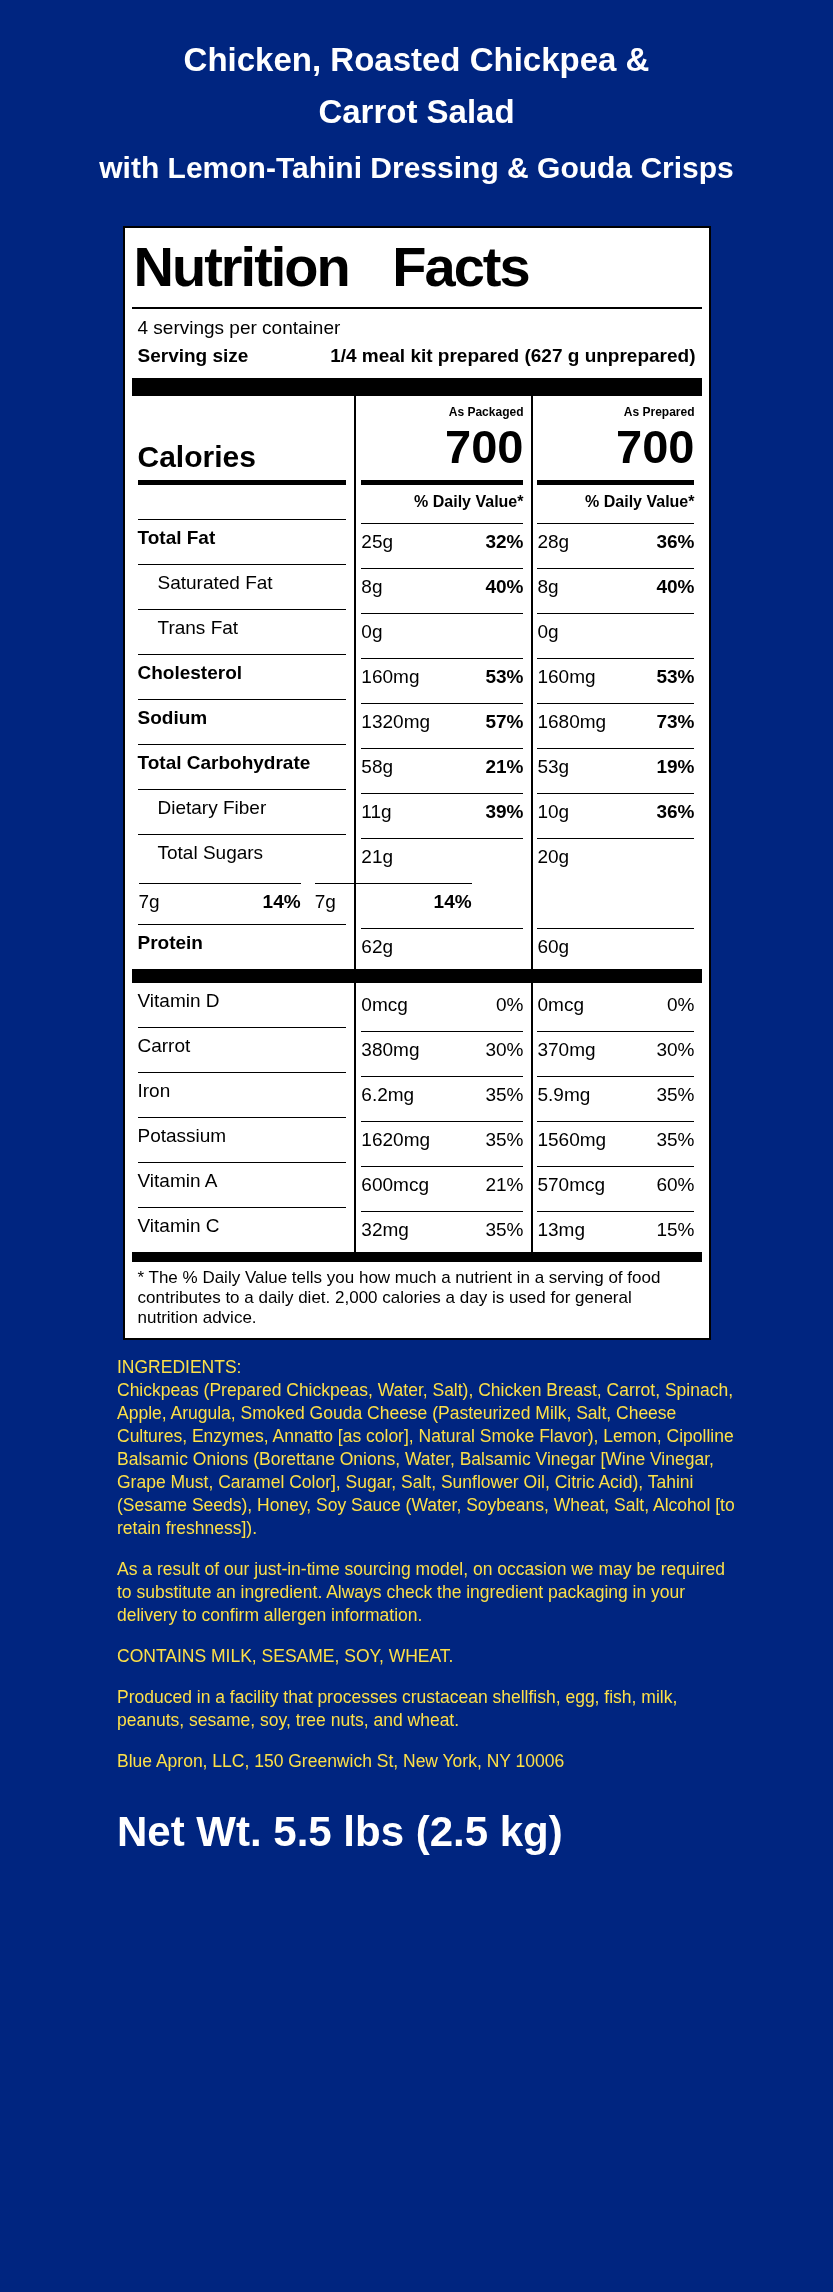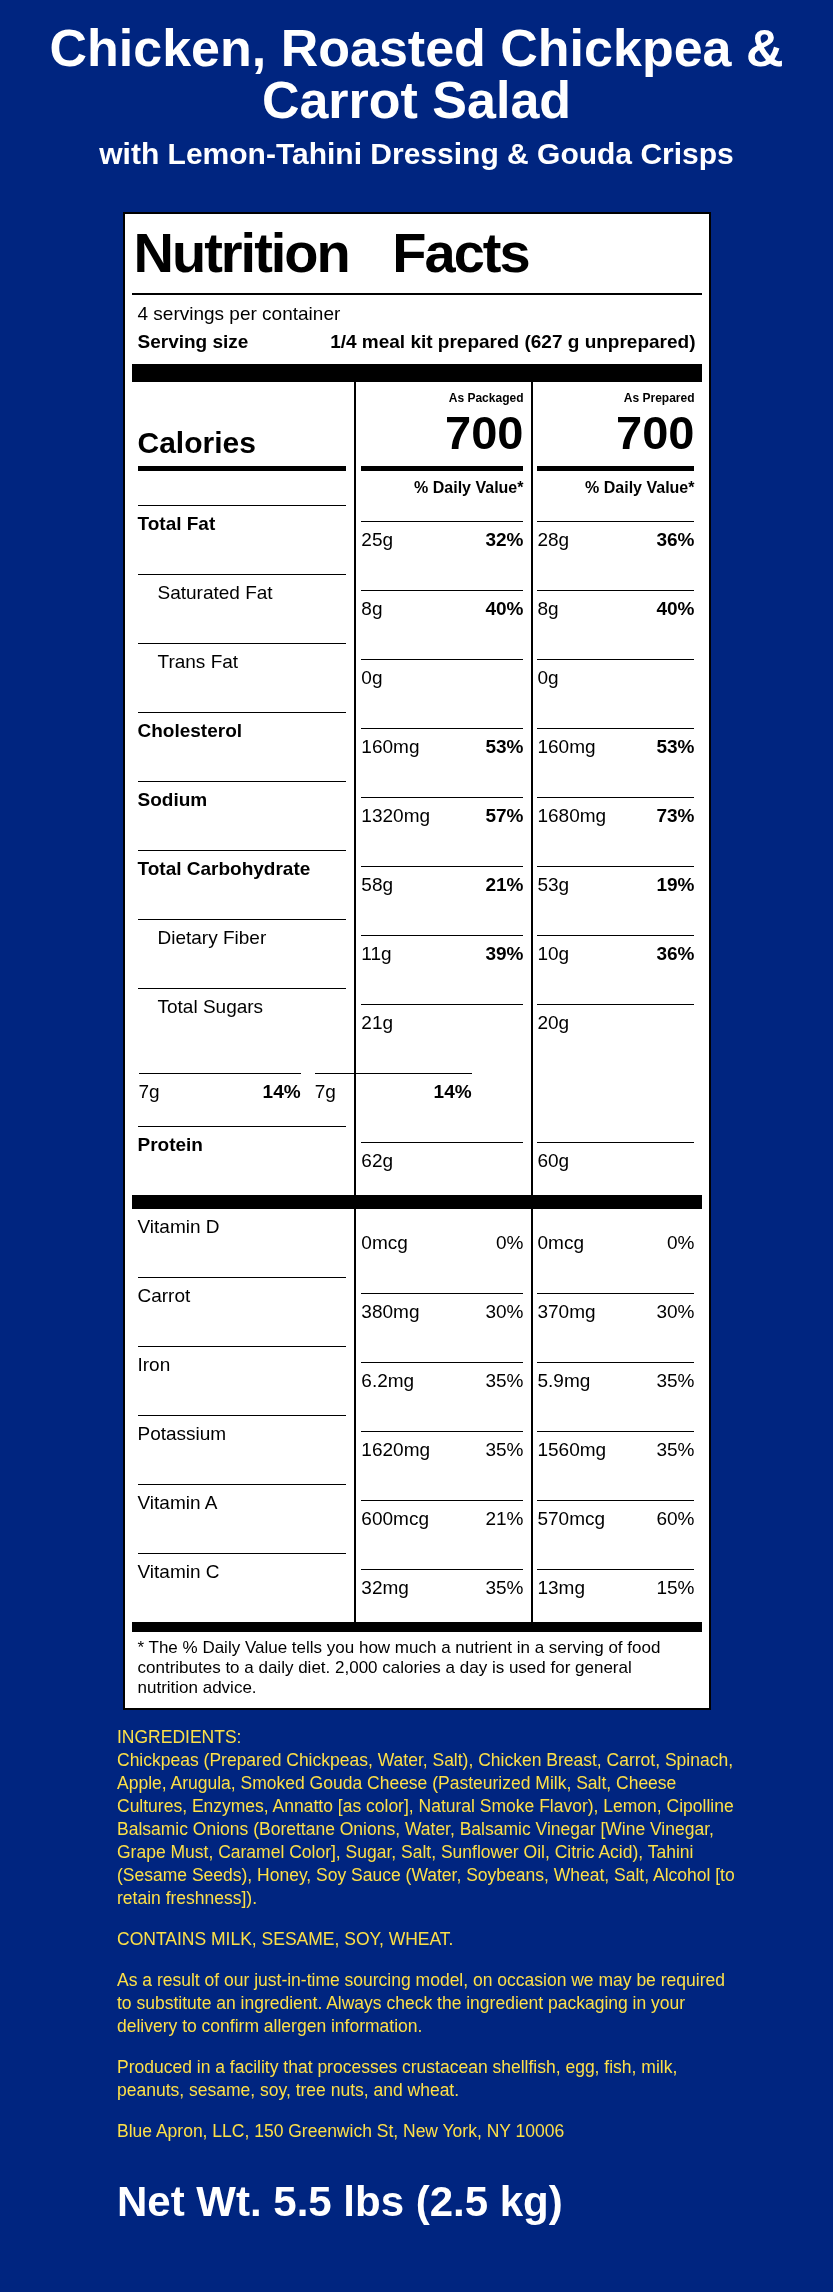--- a/index.html
+++ b/index.html
@@ -5,21 +5,21 @@
   html,body{margin:0;padding:0;}
   body{
     width:833px;height:2292px;
     background:#002580;
     font-family:"Liberation Sans", sans-serif;
     overflow:hidden;
   }
   
   .hero{padding-top:22px;text-align:center;color:#ffffff;}
   .hero h1{
-    font-size:52px;line-height:52px;font-weight:bold;margin:0;
+    font-size:33px;line-height:52px;font-weight:bold;margin:12px;
     letter-spacing:0px;
   }
   .hero h2{
     font-size:30px;line-height:36px;font-weight:bold;margin:10px 0 0;
   }
   
   .nf-label{
     width:588px;box-sizing:border-box;
     margin:40px auto 0;
     background:#ffffff;color:#000;
@@ -61,21 +61,21 @@
     font-size:47px;font-weight:bold;text-align:right;
     line-height:1.05;padding:2px 7px 8px 0;
   }
   .cell{
     border-top:1px solid #000;
     margin:0 8px 0 6px;
     padding:7px 0 8px;
     font-size:19px;line-height:21px;
     display:flex;justify-content:space-between;
   }
-  .c2 .cell,.c3 .cell{margin:16px 7px;}
+  .c2 .cell,.c3 .cell{margin:4px 7px;}
   .cell.no-rule{border-top:none;}
   .cell.inset{margin-left:29px;}
   .dv-cell{
     border-top:5px solid #000;
     margin:0 8px 0 6px;
     padding:7px 0 8px;
     font-size:16px;line-height:19px;font-weight:bold;
     text-align:right;display:block;min-height:19px;
   }
   .c2 .dv-cell,.c3 .dv-cell{margin:0 7px;}
@@ -466,19 +466,19 @@
 
   <div class="nf-bar-small"></div>
   <div class="nf-footnote">* The % Daily Value tells you how much a nutrient in a serving of food contributes to a daily diet. 2,000 calories a day is used for general nutrition advice.</div>
 </div>
 
 <div class="info">
   <div class="ing-block">
     <div>INGREDIENTS:</div>
     <div>Chickpeas (Prepared Chickpeas, Water, Salt), Chicken Breast, Carrot, Spinach, Apple, Arugula, Smoked Gouda Cheese (Pasteurized Milk, Salt, Cheese Cultures, Enzymes, Annatto [as color], Natural Smoke Flavor), Lemon, Cipolline Balsamic Onions (Borettane Onions, Water, Balsamic Vinegar [Wine Vinegar, Grape Must, Caramel Color], Sugar, Salt, Sunflower Oil, Citric Acid), Tahini (Sesame Seeds), Honey, Soy Sauce (Water, Soybeans, Wheat, Salt, Alcohol [to retain freshness]).</div>
   </div>
+  <p>As a result of our just-in-time sourcing model, on occasion we may be required to substitute an ingredient. Always check the ingredient packaging in your delivery to confirm allergen information.</p>
   <p>CONTAINS MILK, SESAME, SOY, WHEAT.</p>
-  <p>As a result of our just-in-time sourcing model, on occasion we may be required to substitute an ingredient. Always check the ingredient packaging in your delivery to confirm allergen information.</p>
   <p>Produced in a facility that processes crustacean shellfish, egg, fish, milk, peanuts, sesame, soy, tree nuts, and wheat.</p>
   <p>Blue Apron, LLC, 150 Greenwich St, New York, NY 10006</p>
 </div>
 
 <div class="net-wt">Net Wt. 5.5 lbs (2.5 kg)</div>
 
 </body></html>

